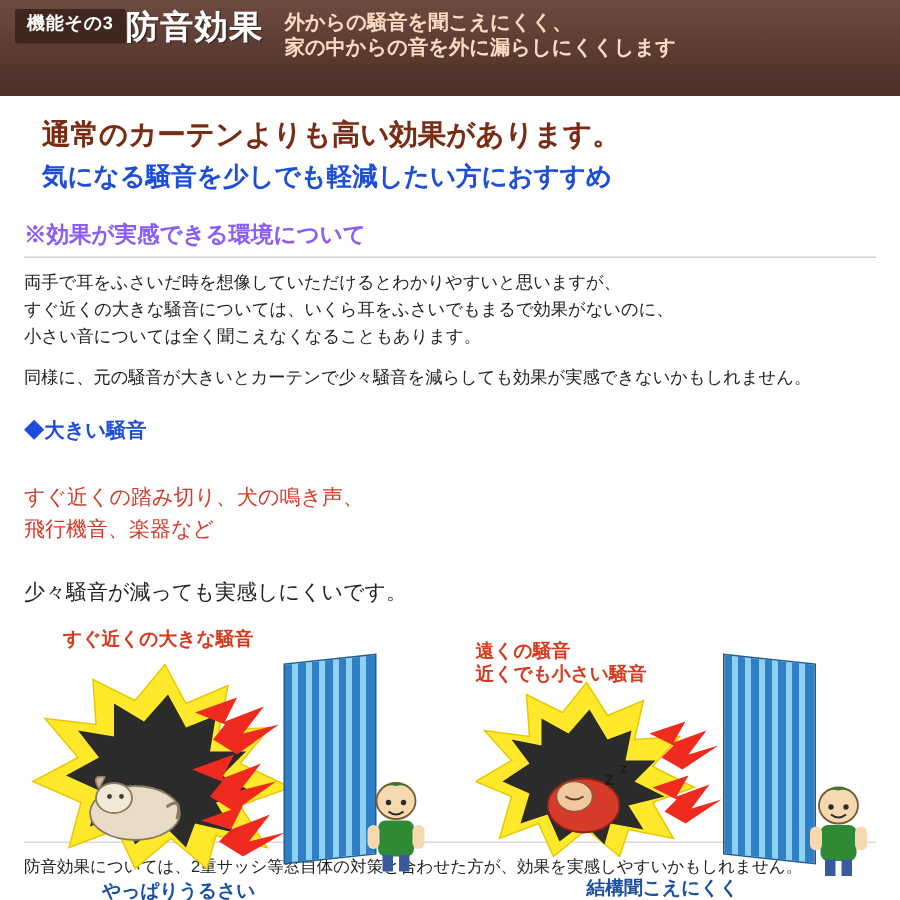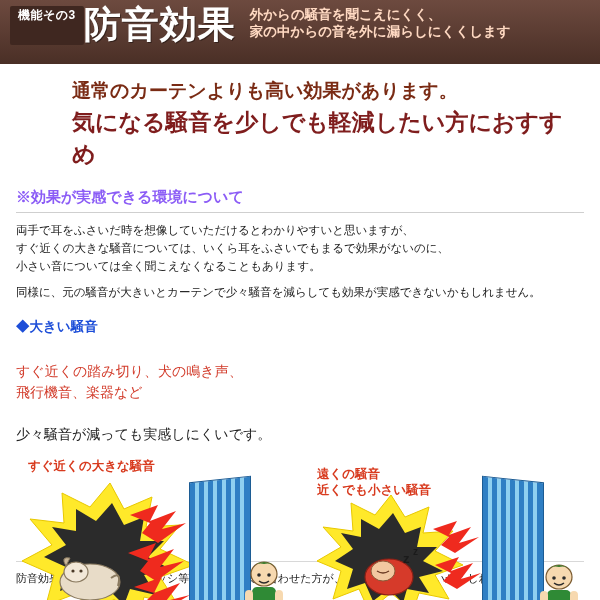--- a/index.html
+++ b/index.html
@@ -43,51 +43,50 @@
     color: #ffffff;
     font-size: 12px;
     font-weight: bold;
     padding: 1px 8px 2px 8px;
     border-radius: 2px;
     letter-spacing: 0.5px;
     margin-top: 2px;
   }
   .header-title {
     color: #ffffff;
-    font-size: 37px;
+    font-size: 22px;
     font-weight: bold;
     letter-spacing: 1px;
     line-height: 1.05;
     margin-top: 2px;
     text-shadow: 1px 1px 0 rgba(0,0,0,0.4);
   }
   .header-sub {
     color: #ffd9c2;
     font-size: 13.5px;
     font-weight: bold;
     line-height: 1.28;
     margin-left: 14px;
     margin-top: 2px;
     white-space: pre-line;
   }
 
   
   .lead {
     padding: 14px 16px 0 28px;
-    margin-left: 44px;
   }
   .lead-1 {
     color: #7a2b14;
     font-size: 19px;
     font-weight: bold;
     line-height: 1.35;
   }
   .lead-2 {
-    color: #7f1d1d;
-    font-size: 23px;
+    color: #1d4ed8;
+    font-size: 17px;
     font-weight: bold;
     line-height: 1.4;
     margin-top: 2px;
   }
 
   
   .sec-head {
     margin: 18px 16px 0 16px;
     font-size: 15px;
     font-weight: bold;
@@ -252,21 +251,21 @@
 飛行機音、楽器など</span><br>
         <span class="rest">少々騒音が減っても実感しにくいです。</span>
       </div>
     </div>
   </div>
 
   <div class="illus">
 
     <div class="panel left">
 
-      <div class="cap-top" style="left:18px; top:6px;">すぐ近くの大きな騒音</div>
+      <div class="cap-top" style="left:32px; top:6px;">すぐ近くの大きな騒音</div>
 
       <div class="burst" style="left:10px; top:28px;">
         <svg width="180" height="140" viewBox="0 0 180 140">
           <polygon points="90,2 104,28 132,16 126,46 160,44 140,68 174,84 140,96 158,124 124,116 118,138 94,118 70,138 58,112 26,124 34,94 2,80 32,64 10,38 44,42 42,12 70,26" fill="#ffe92a" stroke="#e8c800" stroke-width="1"></polygon>
           <polygon points="92,22 104,44 124,36 120,60 144,60 128,76 150,88 124,94 136,114 110,108 104,124 88,108 70,122 62,102 40,110 46,86 24,76 46,64 32,46 56,50 56,28 76,40" fill="#2b2b2b"></polygon>
         </svg>
       </div>
 
       <div class="person" style="left:46px; top:95px;">
         <svg width="70" height="55" viewBox="0 0 70 55">

